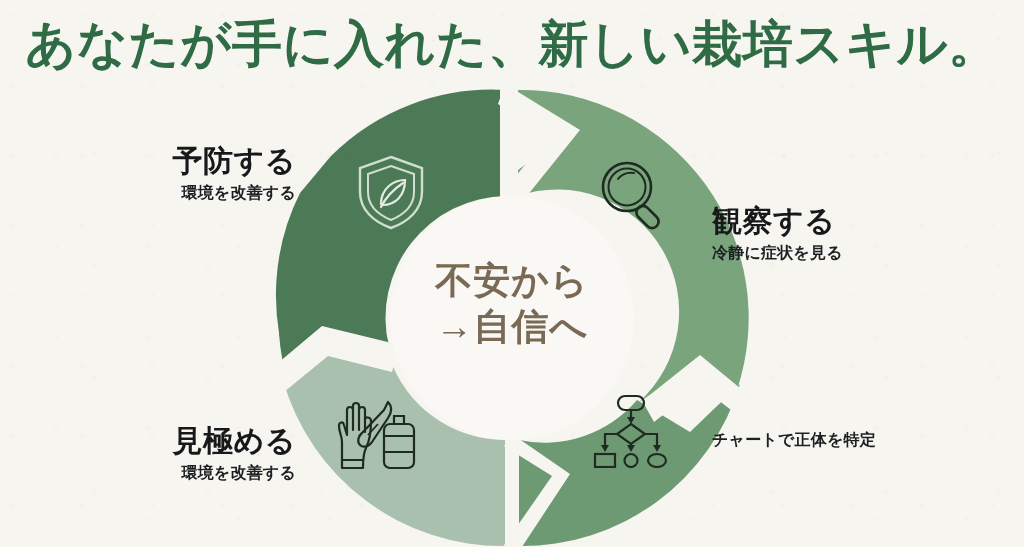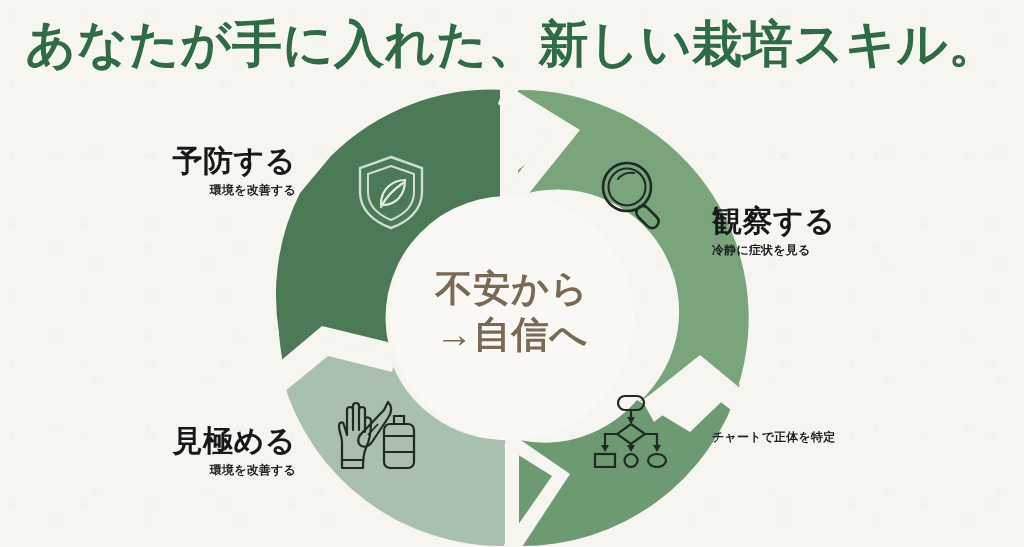--- a/index.html
+++ b/index.html
@@ -61,38 +61,37 @@
     position: absolute;
     left: 392px;
     top: 258px;
     width: 240px;
     text-align: center;
     color: #7a6a55;
     font-weight: 700;
     font-size: 37px;
     line-height: 1.25;
     letter-spacing: 1px;
-    margin-top: 8px;
   }
   .center-text .line2 { white-space: nowrap; }
 
   
   .label-block {
     position: absolute;
     white-space: nowrap;
   }
   .label-title {
     font-size: 30px;
     font-weight: 700;
     color: #16181a;
     line-height: 1.1;
     letter-spacing: 0.5px;
   }
   .label-sub {
-    font-size: 12px;
+    font-size: 16px;
     font-weight: 700;
     color: #1d2023;
     line-height: 1.2;
     margin-top: 6px;
     letter-spacing: 0.2px;
   }
   .label-left  { text-align: right; }
   .label-right { text-align: left; }
 
   #label-prevent  { right: 728px; top: 144px; }

